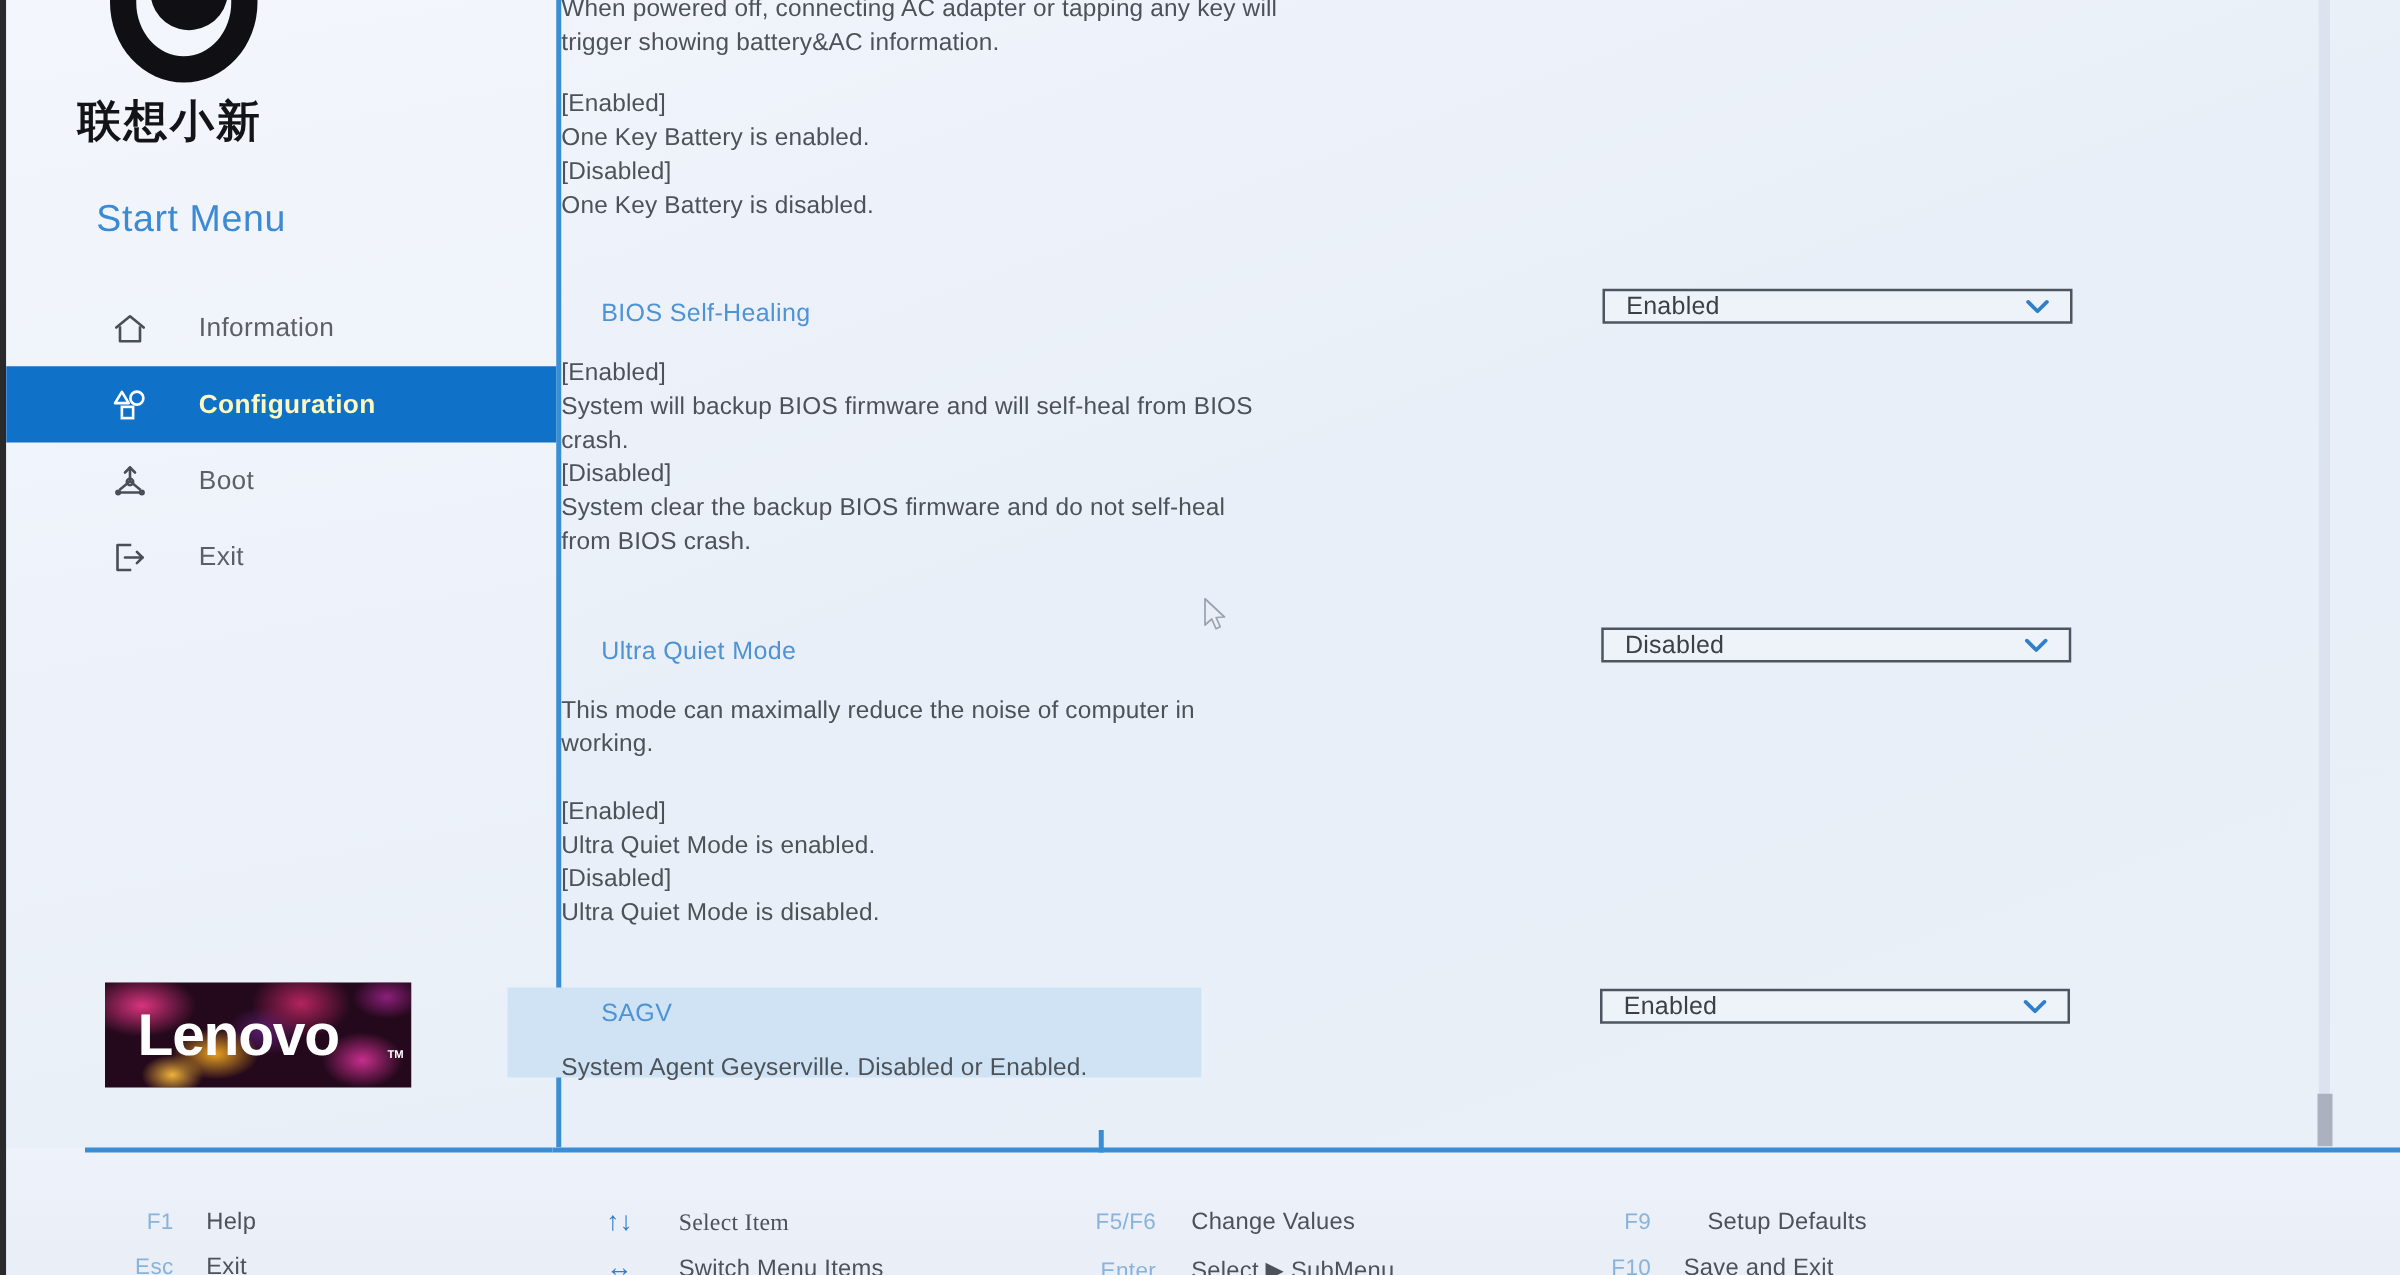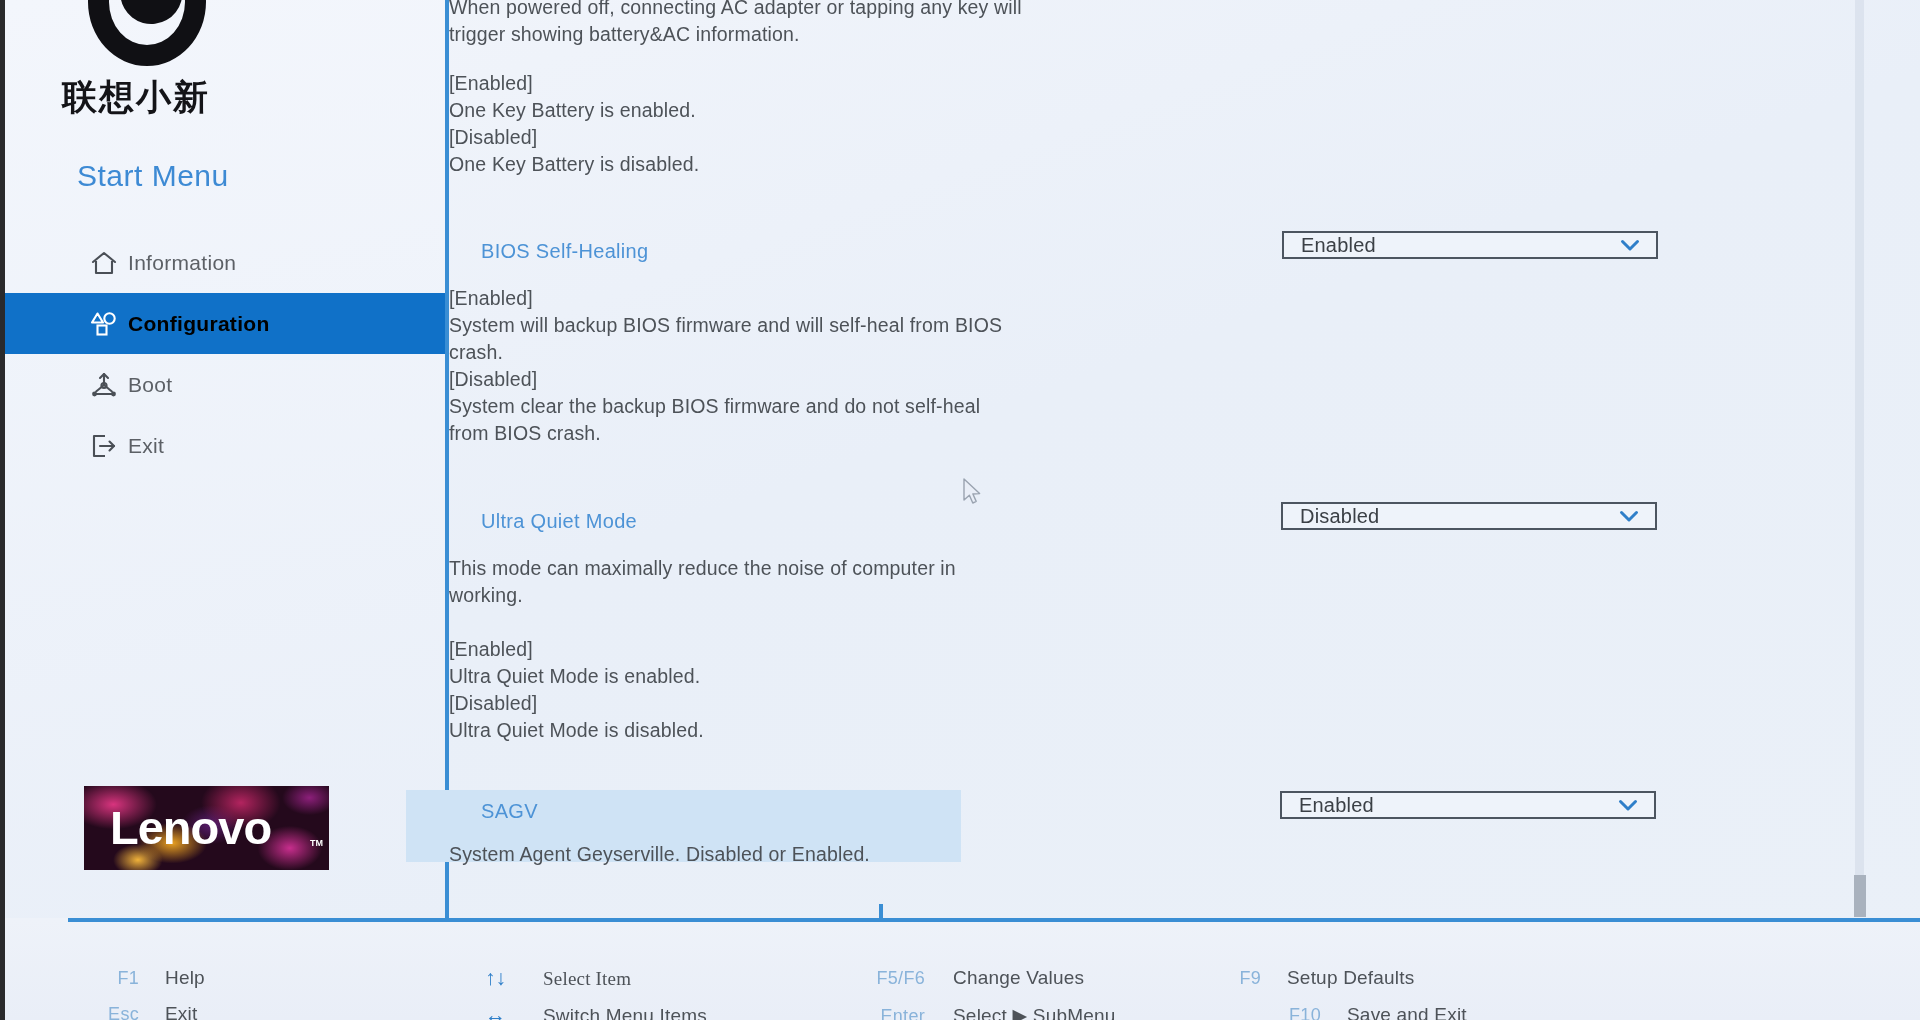--- a/index.html
+++ b/index.html
@@ -83,40 +83,40 @@
     left: 0; top: 232px;
     width: 440px;
   }
 
   .nav-item {
     position: relative;
     display: flex;
     align-items: center;
     height: 61px;
     width: 440px;
-    padding-left: 63px;
+    padding-left: 94px;
     color: #5c6066;
     font-size: 21px;
     letter-spacing: 0.3px;
   }
   .nav-item .nav-ico {
     position: absolute;
     left: 84px;
     top: 50%;
     transform: translateY(-50%);
     width: 30px; height: 30px;
     display: block;
   }
   .nav-item .nav-label {
     margin-left: 60px;
     white-space: nowrap;
   }
   .nav-item.active {
     background: #1071c8;
-    color: #000000;
+    color: #fef9c3;
   }
   .nav-item.active .nav-label { font-weight: 600; }
 
   
   #lenovo-logo {
     position: absolute;
     left: 79px; top: 786px;
     width: 245px; height: 84px;
     overflow: hidden;
     background:
@@ -475,21 +475,21 @@
     <div class="hb-cell" style="left:858px; top:49px;">
       <span class="hb-key" style="width:62px;">F5/F6</span>
       <span class="hb-desc" style="margin-left:28px;">Change Values</span>
     </div>
 
     <div class="hb-cell" style="left:858px; top:86px;">
       <span class="hb-key" style="width:62px;">Enter</span>
       <span class="hb-desc" style="margin-left:28px;">Select ▶ SubMenu</span>
     </div>
 
-    <div class="hb-cell" style="left:1216px; top:49px;">
+    <div class="hb-cell" style="left:1276px; top:49px;gap:19px;">
       <span class="hb-key" style="width:40px;">F9</span>
       <span class="hb-desc" style="margin-left:26px;">Setup Defaults</span>
     </div>
 
     <div class="hb-cell" style="left:1276px; top:86px;">
       <span class="hb-key" style="width:40px;">F10</span>
       <span class="hb-desc" style="margin-left:26px;">Save and Exit</span>
     </div>
 
   </div>

